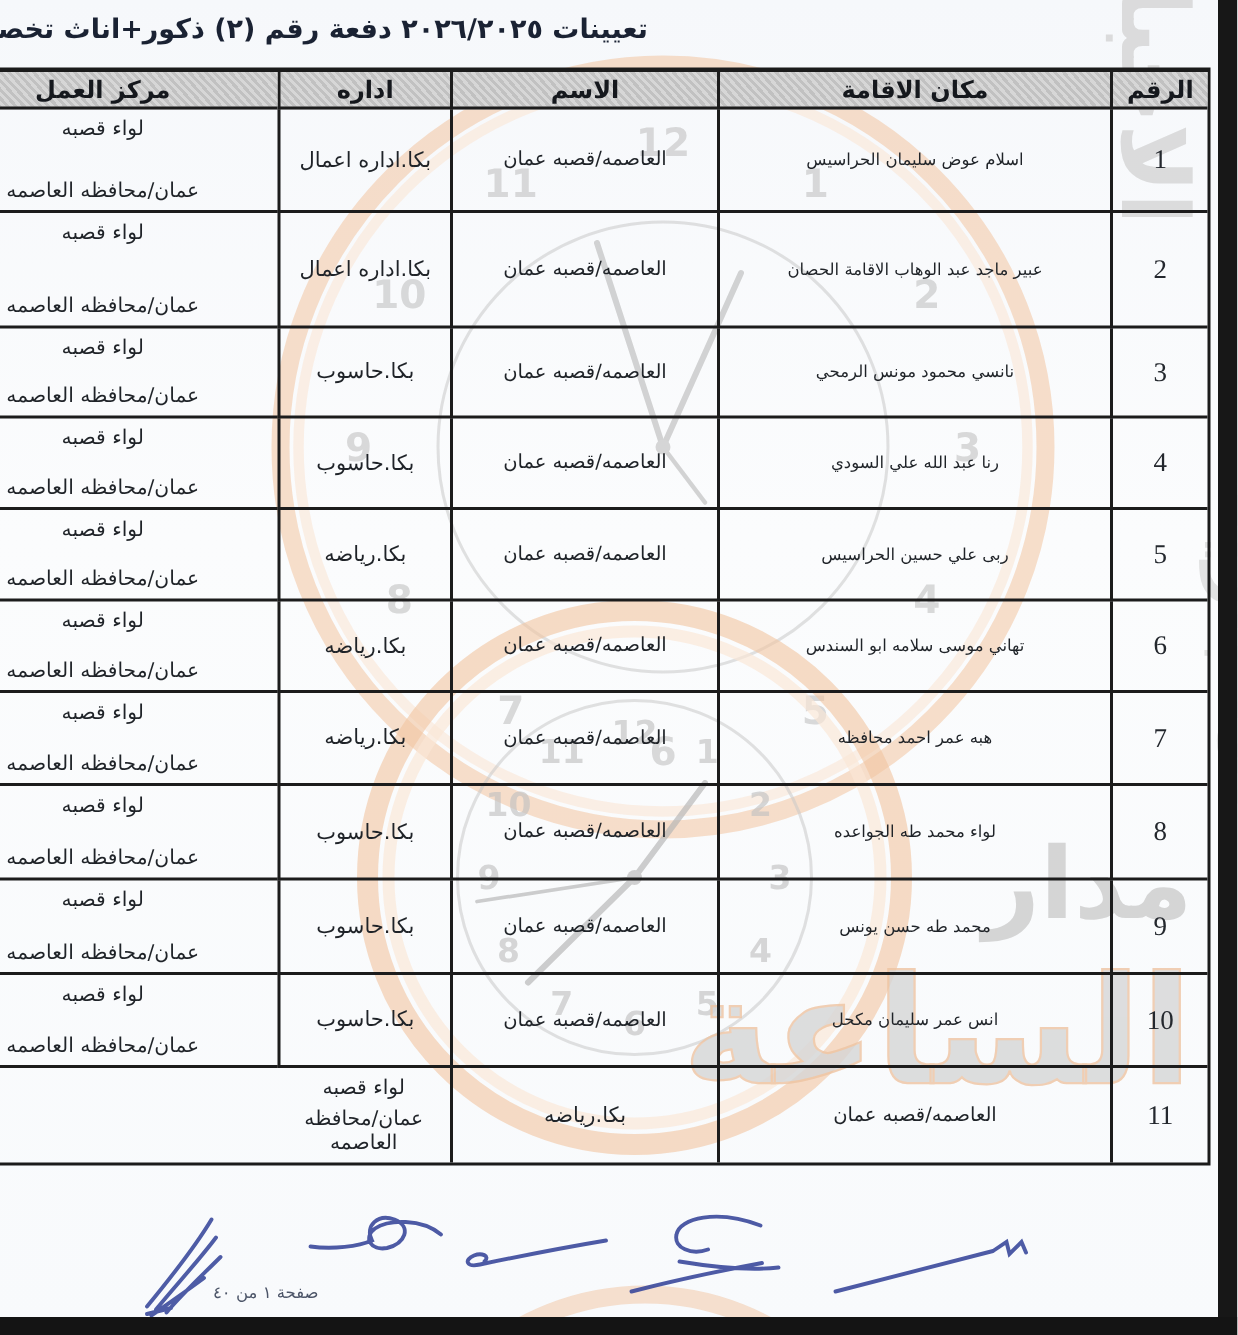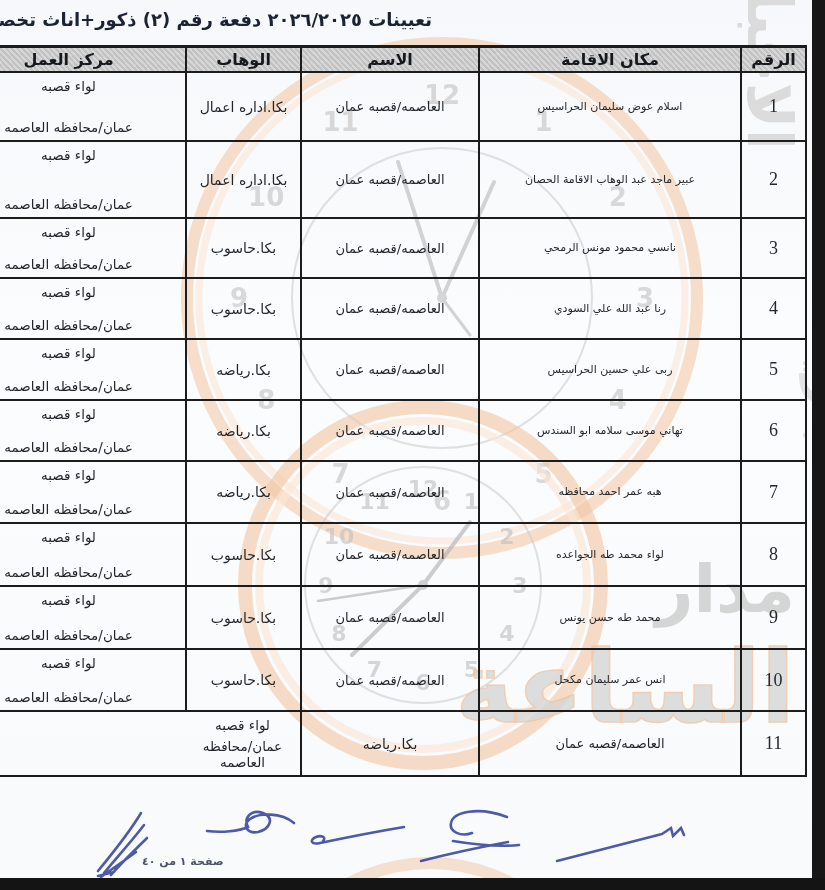--- a/index.html
+++ b/index.html
@@ -55,21 +55,21 @@
   .c-spec { font-size:14px; }
   .c-center {
     flex-direction:column; justify-content:space-between;
     padding-top:5px; padding-bottom:5px; font-size:13.5px; line-height:1.2;
   }
 
   .signatures { position:absolute; left:0; top:0; z-index:3; pointer-events:none; }
 
   .page-footer {
     position:absolute; left:142px; top:855px; z-index:4;
-    direction:rtl; font-size:11px; color:#4c5568; letter-spacing:.3px;font-weight:bold;
+    direction:rtl; font-size:11px; color:#4c5568; letter-spacing:.3px;
   }
 </style>
 </head>
 <body>
 
 <div class="page">
 
   <svg class="watermark" width="825" height="890" viewBox="0 0 825 890" aria-hidden="true">
 
     <g>
@@ -132,21 +132,21 @@
     <text id="wm-news-bottom" x="0" y="0" transform="translate(812,540) rotate(90)" direction="rtl" font-size="52" font-weight="bold" fill="#d2d2d2" opacity="0.6">الاخبارية</text>
   </svg>
 
   <div class="doc-title">تعيينات ٢٠٢٦/٢٠٢٥ دفعة رقم (٢) ذكور+اناث تخصصات</div>
 
   <div class="sheet-table">
     <div class="trow thead">
       <div class="cell">الرقم</div>
       <div class="cell">مكان الاقامة</div>
       <div class="cell">الاسم</div>
-      <div class="cell">الوهاب</div>
+      <div class="cell">اداره</div>
       <div class="cell">مركز العمل</div>
     </div>
     <div id="tbody">
         <div class="trow" style="height: 69px;">
           <div class="cell c-num">1</div>
           <div class="cell c-name">اسلام عوض سليمان الحراسيس</div>
           <div class="cell c-res">العاصمه/قصبه عمان</div>
           <div class="cell c-spec">بكا.اداره اعمال</div>
           <div class="cell c-center">
             <span>لواء قصبه</span>

